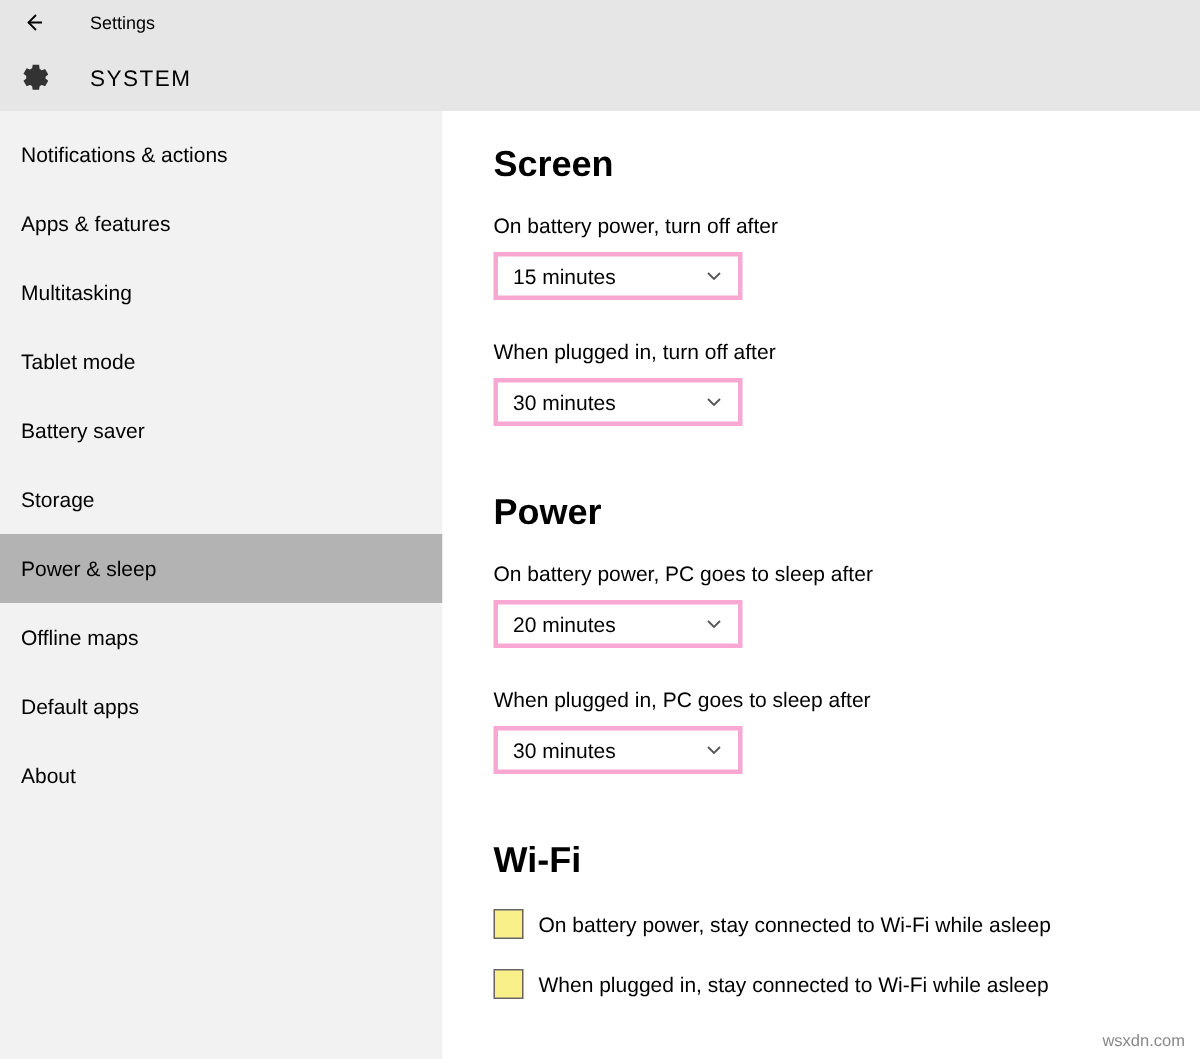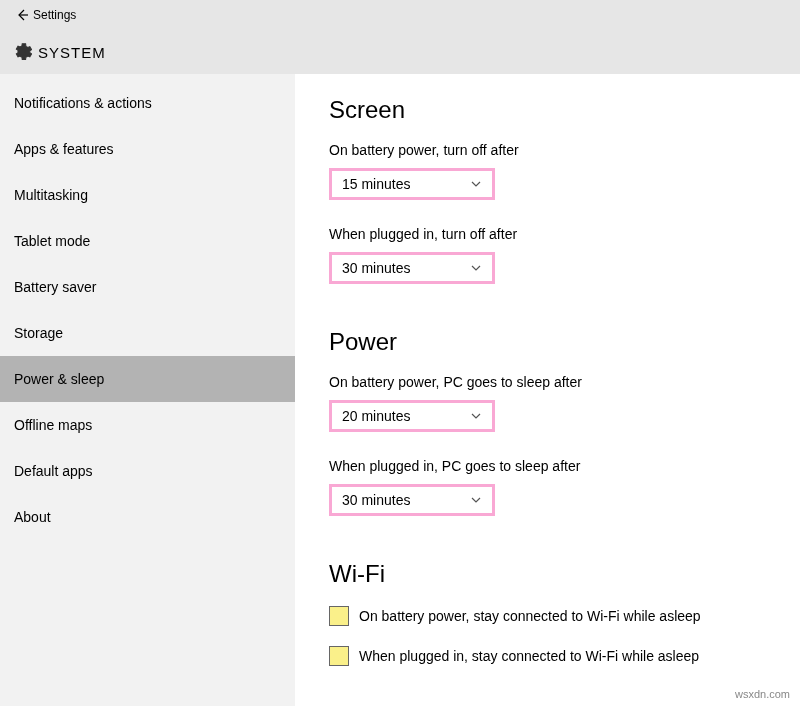--- a/index.html
+++ b/index.html
@@ -1,33 +1,33 @@
 <!DOCTYPE html>
 <html><head>
   <meta charset="utf-8">
   <style>
     * { box-sizing: border-box; margin: 0; padding: 0; font-family: 'Segoe UI', Tahoma, sans-serif; }
     body { width: 800px; height: 706px; background: #ffffff; overflow: hidden; color: #000; }
     
-    .titlebar { height: 30px; background: #e6e6e6; display: flex; align-items: center; padding-left: 14px; gap: 3px; }
+    .titlebar { height: 30px; background: #e6e6e6; display: flex; align-items: center; padding-left: 14px; gap: 30px; }
     .back-icon { width: 16px; height: 16px; display: flex; align-items: center; justify-content: center; }
     .titlebar-title { font-size: 12px; color: #000; }
     
-    .header { height: 44px; background: #e6e6e6; display: flex; align-items: center; padding-left: 12px; gap: 6px; }
+    .header { height: 44px; background: #e6e6e6; display: flex; align-items: center; padding-left: 12px; gap: 28px; }
     .gear-icon { width: 20px; height: 20px; display: flex; align-items: center; justify-content: center; }
     .header-title { font-size: 15px; letter-spacing: 1px; }
     
     .body { display: flex; height: calc(706px - 74px); }
     
     .sidebar { width: 295px; background: #f2f2f2; padding-top: 6px; }
     .sidebar-item { height: 46px; display: flex; align-items: center; padding-left: 14px; font-size: 14px; color: #000; cursor: pointer; }
     .sidebar-item.selected { background: #b3b3b3; }
     
     .content { flex: 1; background: #ffffff; padding: 22px 0 0 34px; }
-    .section-title { font-size: 24px; font-weight: 400; margin-bottom: 18px; }
+    .section-title { font-size: 24px; font-weight: 700; margin-bottom: 18px; }
     .label { font-size: 14px; color: #000; margin-bottom: 10px; margin-top: 0; }
     .dropdown { width: 166px; height: 32px; border: 3px solid #f9a8d4; display: flex; align-items: center; justify-content: space-between; padding: 0 10px; font-size: 14px; cursor: pointer; margin-bottom: 26px; }
     .chevron { width: 12px; height: 12px; display: flex; align-items: center; justify-content: center; }
     .section-gap { height: 18px; }
     
     .checkbox-row { display: flex; align-items: center; gap: 10px; margin-bottom: 20px; margin-top: 4px; }
     .checkbox { width: 20px; height: 20px; border: 1px solid #666; background: #faf08a; cursor: pointer; flex-shrink: 0; }
     .checkbox-label { font-size: 14px; }
     
     .watermark { position: fixed; bottom: 6px; right: 10px; font-size: 11px; color: #888; }

